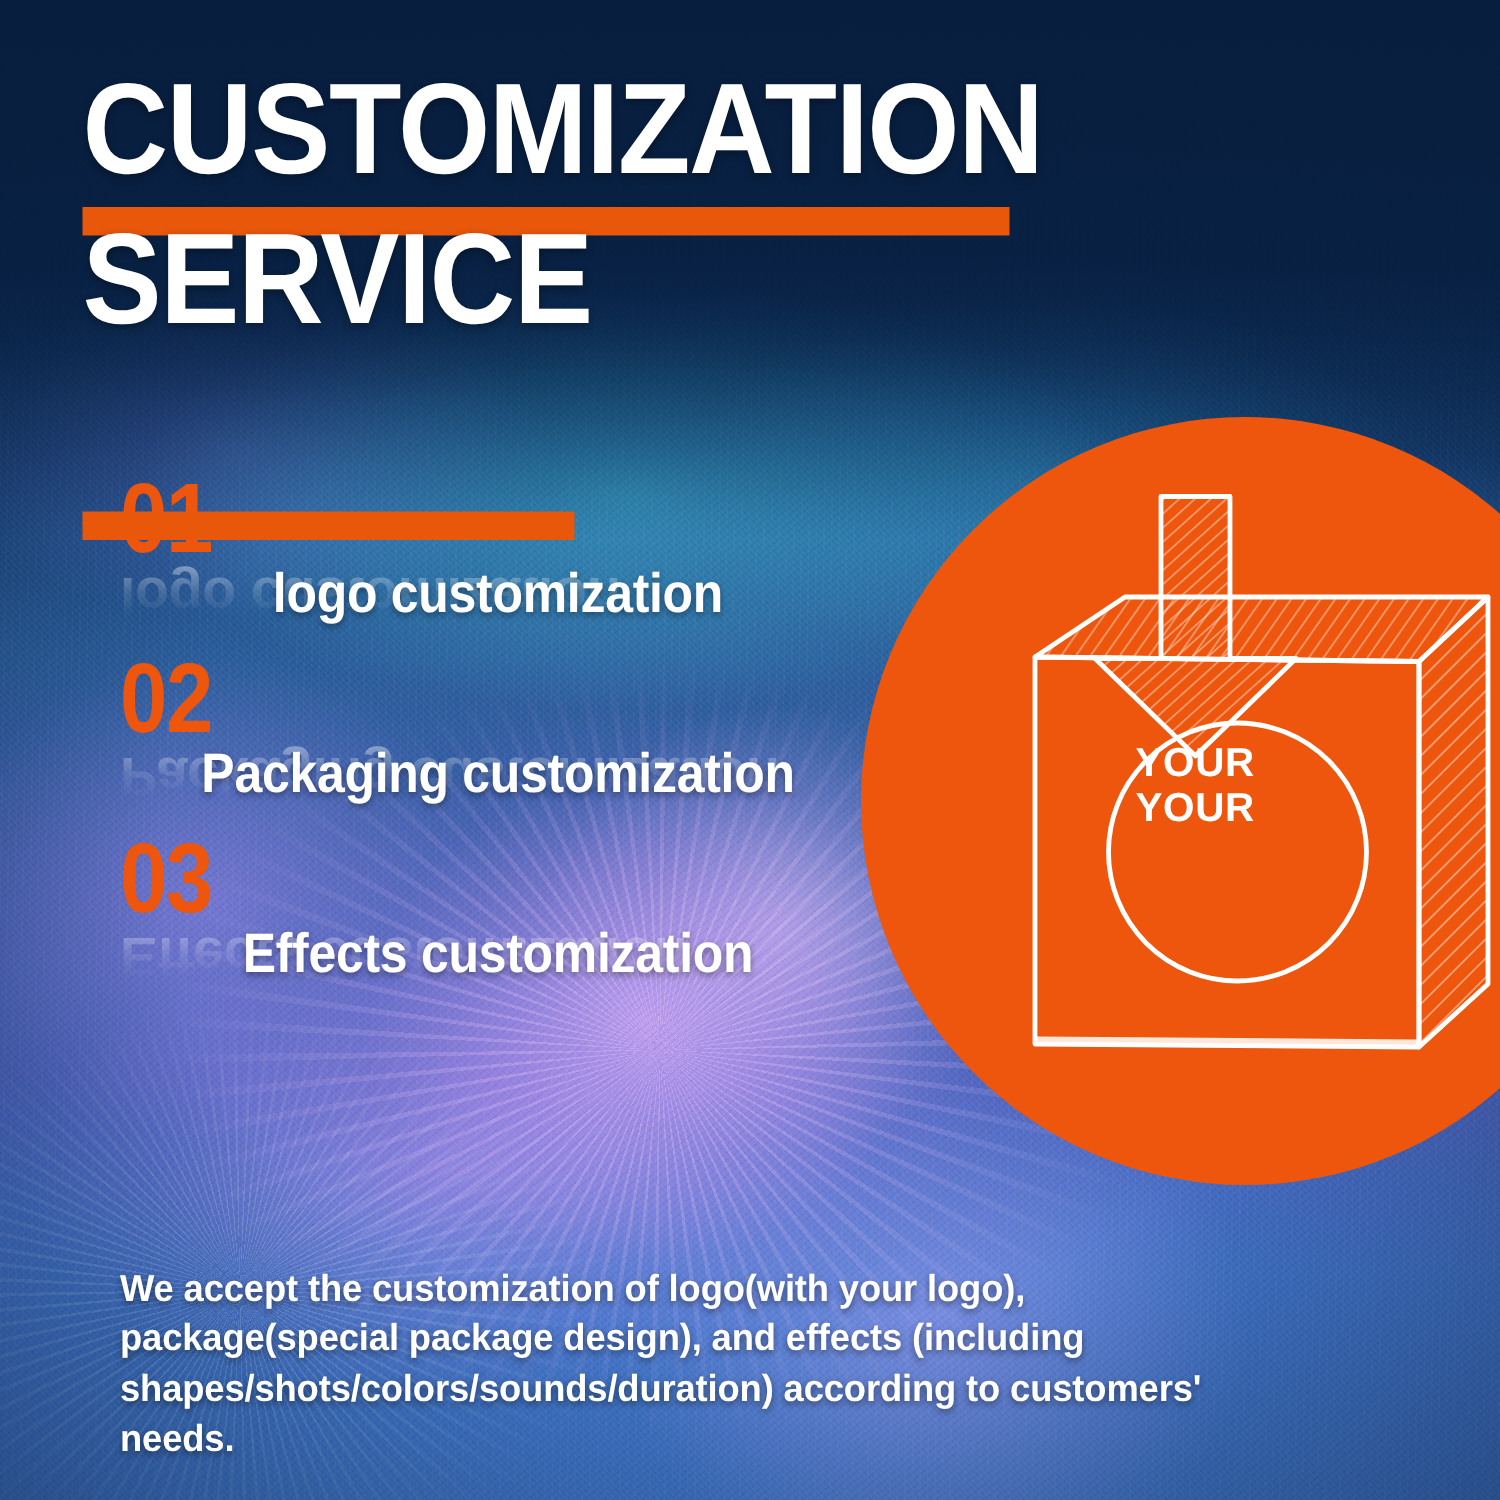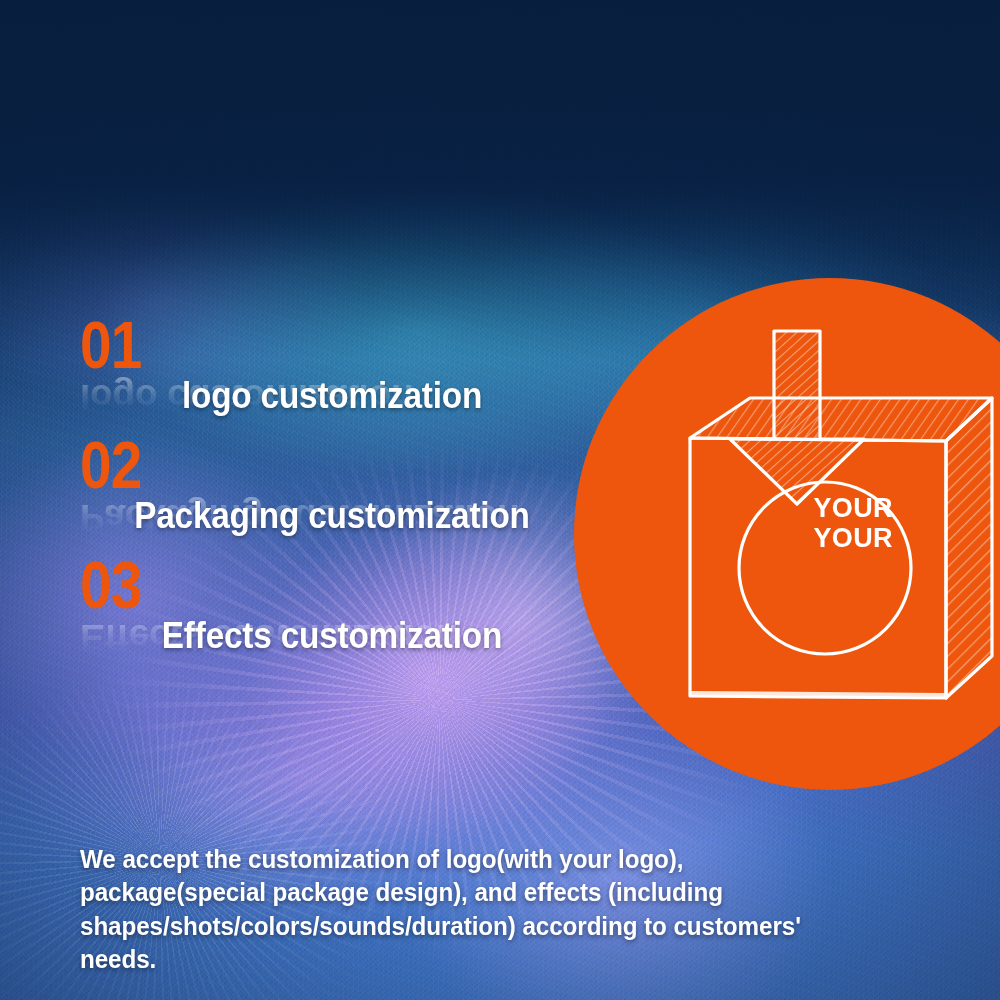--- a/index.html
+++ b/index.html
@@ -198,21 +198,21 @@
     position: absolute;
     left: 0; top: 0;
     width: 512px;
     height: 512px;
   }
   .logo-text {
     position: absolute;
     left: 183px;
     top: 215px;
     width: 136px;
-    text-align: right;
+    text-align: left;
     color: #ffffff;
     font-weight: 700;
     font-size: 27px;
     line-height: 1.12;
     letter-spacing: .4px;
     pointer-events: none;
   }
 </style>
 </head>
 <body>
@@ -220,20 +220,30 @@
 <div id="stage">
 
   <div class="bg-layer bg-base"></div>
   <div class="bg-layer bg-teal"></div>
   <div class="bg-layer bg-burst"></div>
   <div class="bg-layer bg-rays"></div>
   <div class="bg-layer bg-rays2"></div>
   <div class="bg-layer bg-grain"></div>
   <div class="bg-layer bg-vignette"></div>
 
+  <div class="headline">
+    <div class="hl-row">
+      <span class="hl-bar hl-bar-1"></span>
+      <span class="hl-text">CUSTOMIZATION</span>
+    </div>
+    <div class="hl-row hl-row-2">
+      <span class="hl-bar hl-bar-2"></span>
+      <span class="hl-text">SERVICE</span>
+    </div>
+  </div>
 
   <div class="services">
 
     <div class="svc">
       <span class="svc-num">01</span>
       <span class="svc-label-wrap">
         <span class="svc-label">logo customization</span>
         <span class="svc-reflect">logo customization</span>
       </span>
     </div>

